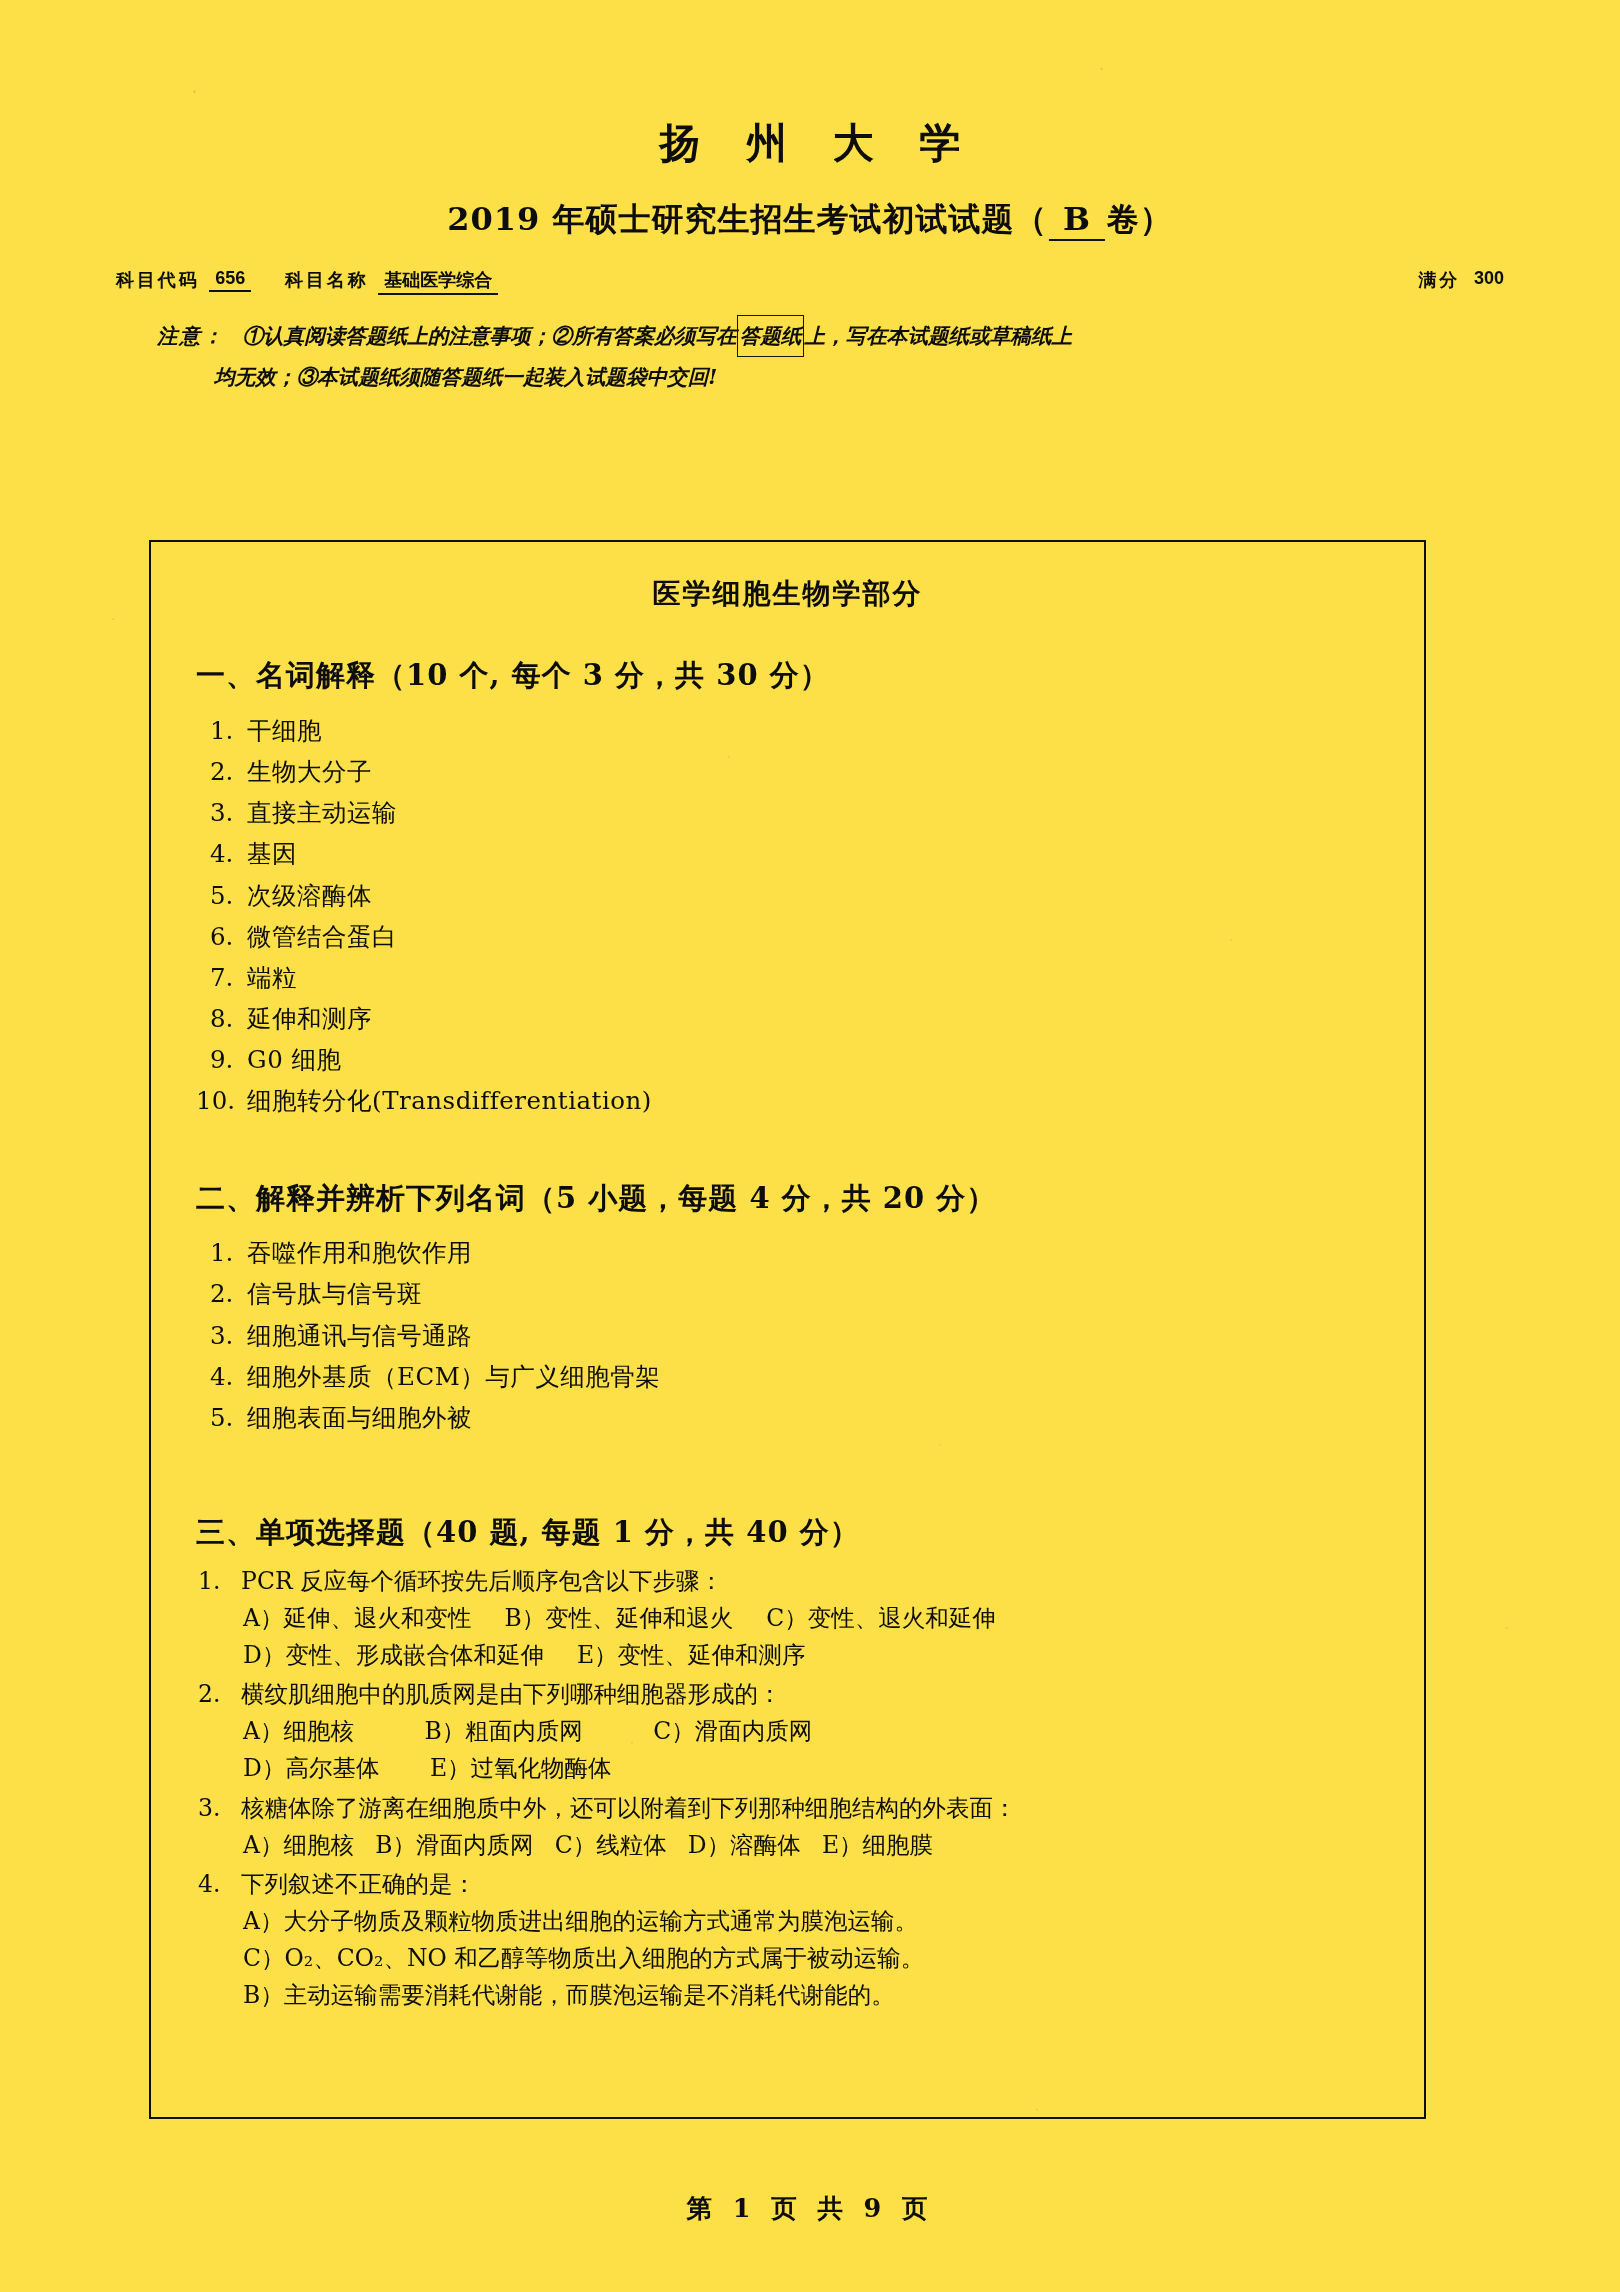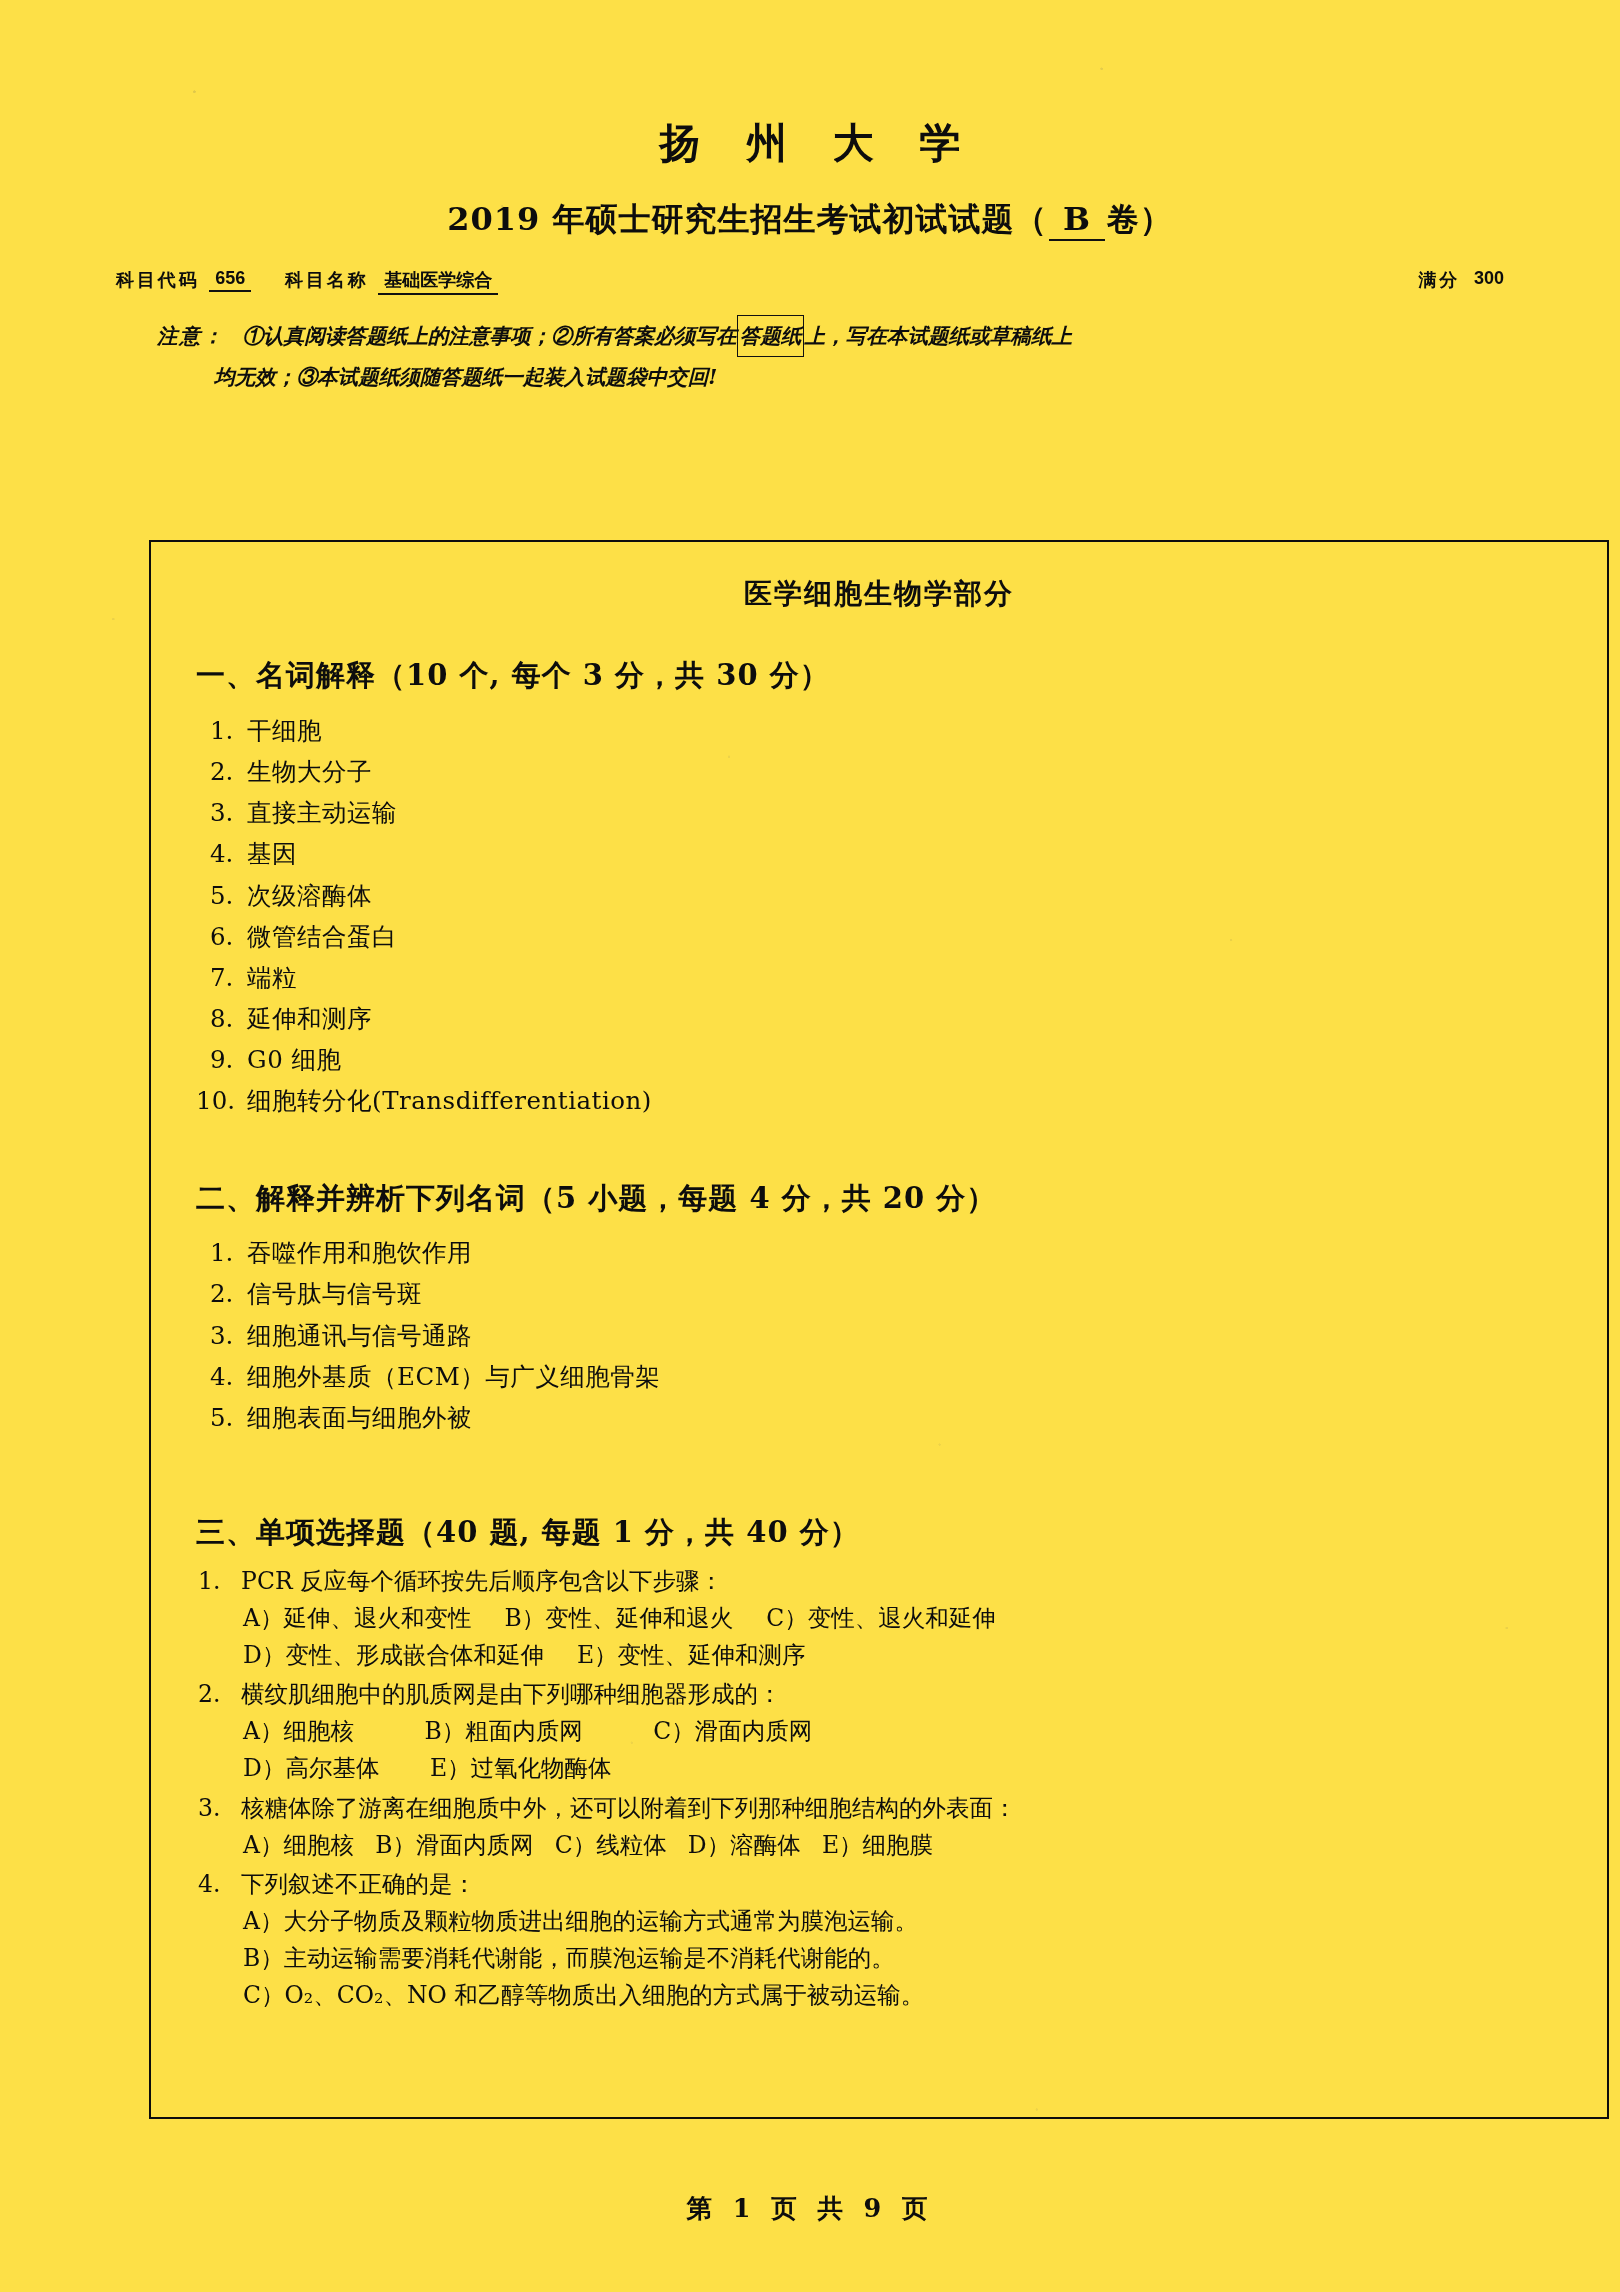--- a/index.html
+++ b/index.html
@@ -103,21 +103,21 @@
     border: 1.6px solid #111;
     padding: 8px 2px;
   }
   .notice .line2 { padding-left: 57px; display: block; }
 
   
   .content-box {
     position: absolute;
     left: 149px;
     top: 540px;
-    width: 1460px;
+    width: 1277px;
     height: 1579px;
     border: 2.9px solid #0d0d0d;
     box-sizing: border-box;
     padding: 17.6px 25.5px 0 25.5px;
   }
   .part-title {
     text-align: center;
     font-family: "DejaVu Serif", serif;
     font-weight: bold;
     font-size: 28px;
@@ -348,22 +348,22 @@
         </div>
       </div>
 
       <div class="q-item">
         <div class="q-stem">
           <span class="num">4.</span>
           <span>下列叙述不正确的是：</span>
         </div>
         <div class="q-opts-block">
           <span class="opt-line">A）大分子物质及颗粒物质进出细胞的运输方式通常为膜泡运输。</span>
+          <span class="opt-line">C）O₂、CO₂、NO 和乙醇等物质出入细胞的方式属于被动运输。</span>
           <span class="opt-line">B）主动运输需要消耗代谢能，而膜泡运输是不消耗代谢能的。</span>
-          <span class="opt-line">C）O₂、CO₂、NO 和乙醇等物质出入细胞的方式属于被动运输。</span>
         </div>
       </div>
 
     </div>
   </div>
 
   <div class="footer">第 1 页 共 9 页</div>
 </div>
 
 

